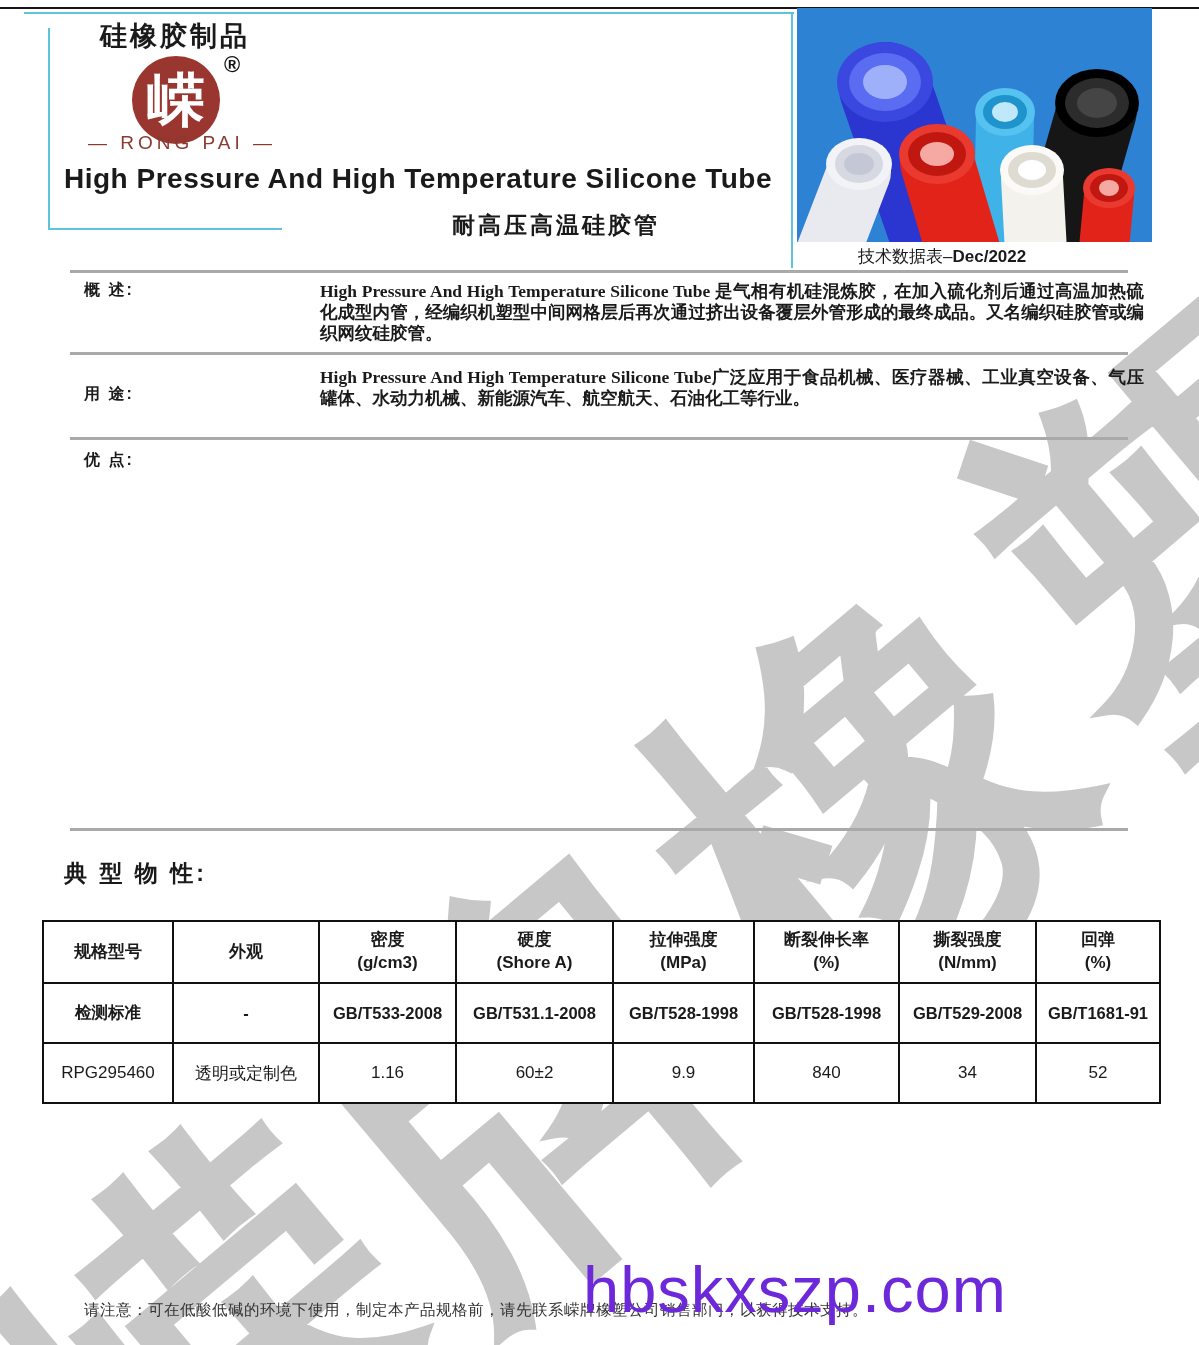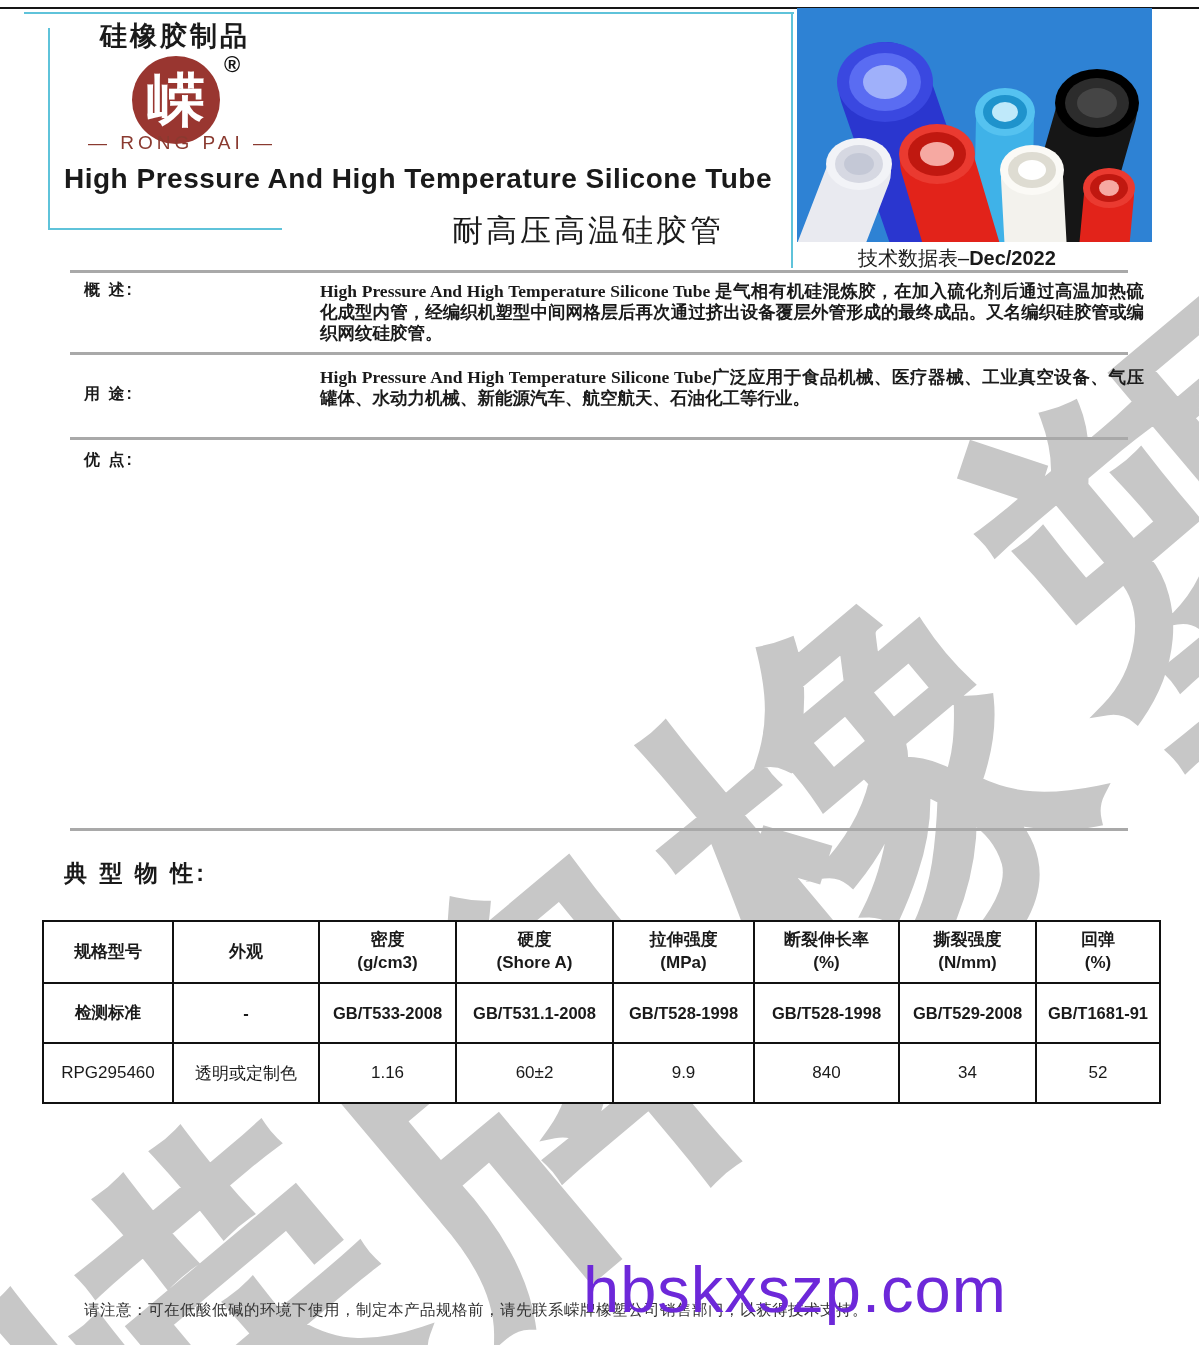--- a/index.html
+++ b/index.html
@@ -11,24 +11,24 @@
              font-size:400px;line-height:1;font-weight:bold;color:#c7c7c7;letter-spacing:28px;
              white-space:nowrap;z-index:1;user-select:none;}
   
   .topline{left:0;top:7px;width:1199px;height:2px;background:#161616;z-index:2;}
   .cyan{background:#5fc3da;z-index:2;}
   .tagline{left:100px;top:18px;font-size:27px;font-weight:bold;letter-spacing:3px;z-index:3;}
   .logo-wrap{left:118px;top:50px;width:120px;height:100px;z-index:3;}
   .reg-mark{left:224px;top:52px;font-size:22px;font-weight:bold;color:#111;z-index:3;}
   .rongpai{left:88px;top:132px;font-size:19px;font-weight:normal;letter-spacing:4px;color:#8a3a30;z-index:3;}
   .title-en{left:64px;top:163px;font-size:28px;font-weight:bold;letter-spacing:0.5px;z-index:3;}
-  .title-zh{left:452px;top:210px;font-size:31px;font-weight:normal;letter-spacing:3px;z-index:3;text-align:right;}
+  .title-zh{left:452px;top:210px;font-size:23px;font-weight:bold;letter-spacing:3px;z-index:3;text-align:right;}
   .photo{left:797px;top:8px;width:355px;height:234px;z-index:3;}
   .photo svg{display:block;}
-  .caption{left:858px;top:245px;font-size:20px;z-index:3;}
+  .caption{left:858px;top:245px;font-size:17px;z-index:3;}
   .caption b{font-weight:bold;}
   
   .rule{left:70px;width:1058px;height:3px;background:#a9a9a9;z-index:2;}
   .sec-label{left:84px;font-size:16px;font-weight:bold;letter-spacing:2px;z-index:2;text-align:center;}
   .sec-para{left:320px;width:824px;font-family:"Liberation Serif",serif;font-weight:bold;
             font-size:17.5px;line-height:1.2;text-align:justify;z-index:2;}
   .adv-list{left:320px;top:490px;z-index:2;}
   .adv-item{font-size:20px;font-weight:bold;margin-bottom:34px;letter-spacing:1px;}
   
   .prop-heading{left:64px;top:858px;font-size:23px;font-weight:bold;letter-spacing:3px;z-index:2;}

